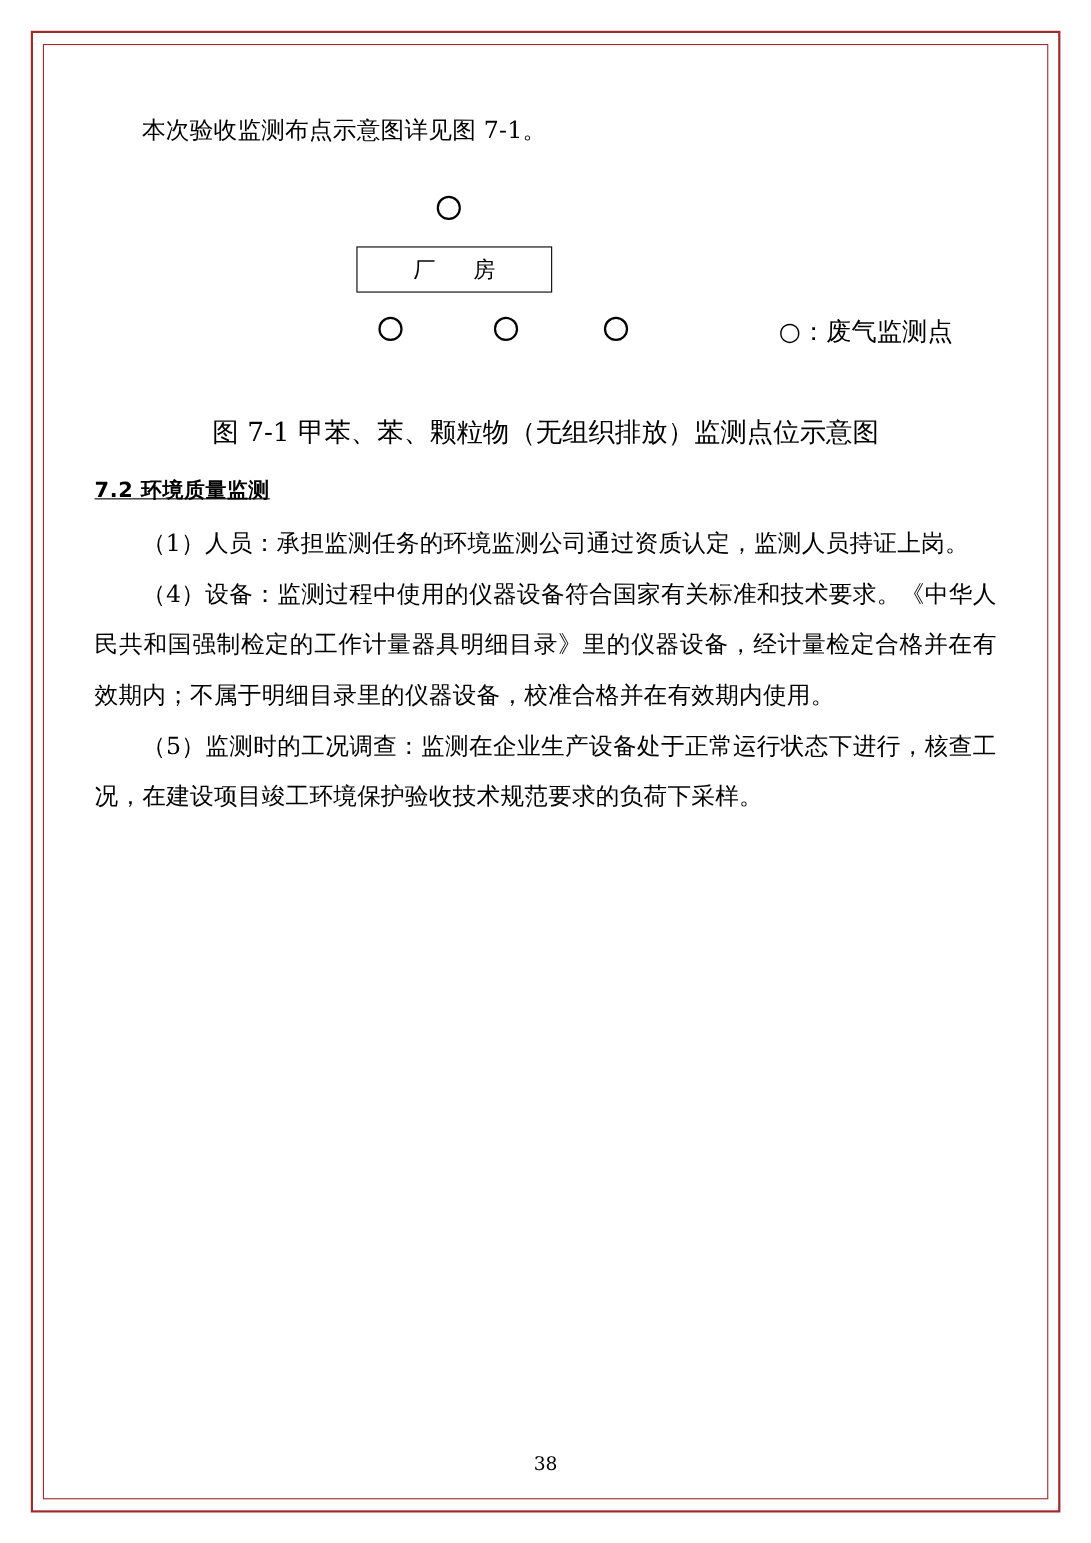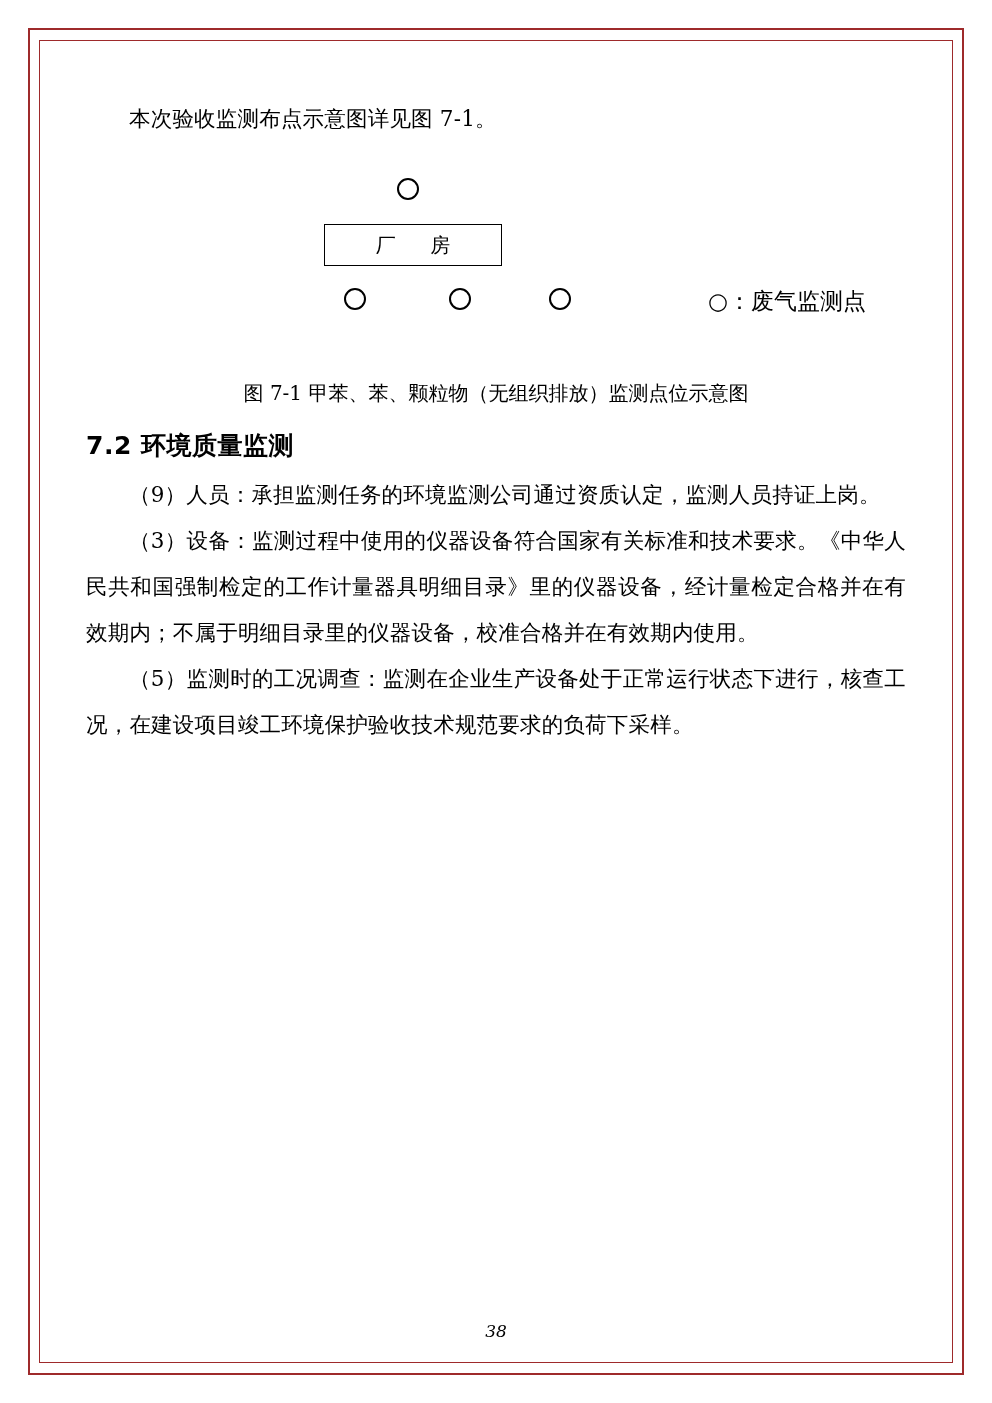--- a/index.html
+++ b/index.html
@@ -54,25 +54,26 @@
     margin: 0 0 0 0;
     text-align: justify;
     text-justify: inter-ideograph;
     letter-spacing: 0.2px;
   }
   p.indent {
     text-indent: 2em;
   }
   h2.heading {
     font-family: "DejaVu Sans", "Liberation Sans", sans-serif;
-    font-size: 25px;
+    font-size: 19px;
     font-weight: bold;
     margin: 16px 0 6px 0;
     line-height: 40px;
     letter-spacing: 0.5px;
+    text-decoration: underline;
   }
   
   .figure-wrap {
     position: relative;
     margin-top: 26px;
     height: 200px;
     text-align: right;
   }
   .circle {
     width: 22px;
@@ -93,33 +94,32 @@
     letter-spacing: 14px;
     text-indent: 14px;
   }
   .legend {
     position: absolute;
     font-size: 23px;
     white-space: nowrap;
   }
   .figure-caption {
     text-align: center;
-    font-size: 20px;
+    font-size: 24px;
     margin-top: 8px;
     line-height: 34px;
   }
   .page-number {
     position: absolute;
     left: 0;
     right: 0;
     bottom: 62px;
     text-align: center;
     font-size: 17px;
     font-family: "DejaVu Serif", "Liberation Serif", serif;
-    font-style: italic;
   }
 </style>
 </head>
 <body>
 
 <div class="page">
 
   <div class="frame-outer"></div>
   <div class="frame-inner"></div>
 
@@ -140,23 +140,23 @@
       <div class="legend" style="left:622px; top:118px;">○：废气监测点</div>
     </div>
 
     <div class="figure-caption">图 7-1 甲苯、苯、颗粒物（无组织排放）监测点位示意图</div>
 
     <h2 class="heading">7.2 环境质量监测</h2>
 
 
 
 
-    <p class="body-text indent">（9）人员：承担监测任务的环境监测公司通过资质认定，监测人员持证上岗。</p>
+    <p class="body-text indent">（1）人员：承担监测任务的环境监测公司通过资质认定，监测人员持证上岗。</p>
 
-    <p class="body-text indent">（3）设备：监测过程中使用的仪器设备符合国家有关标准和技术要求。《中华人民共和国强制检定的工作计量器具明细目录》里的仪器设备，经计量检定合格并在有效期内；不属于明细目录里的仪器设备，校准合格并在有效期内使用。</p>
+    <p class="body-text indent">（4）设备：监测过程中使用的仪器设备符合国家有关标准和技术要求。《中华人民共和国强制检定的工作计量器具明细目录》里的仪器设备，经计量检定合格并在有效期内；不属于明细目录里的仪器设备，校准合格并在有效期内使用。</p>
 
     <p class="body-text indent">（5）监测时的工况调查：监测在企业生产设备处于正常运行状态下进行，核查工况，在建设项目竣工环境保护验收技术规范要求的负荷下采样。</p>
 
 
   </div>
 
   <div class="page-number">38</div>
 
 </div>
 

